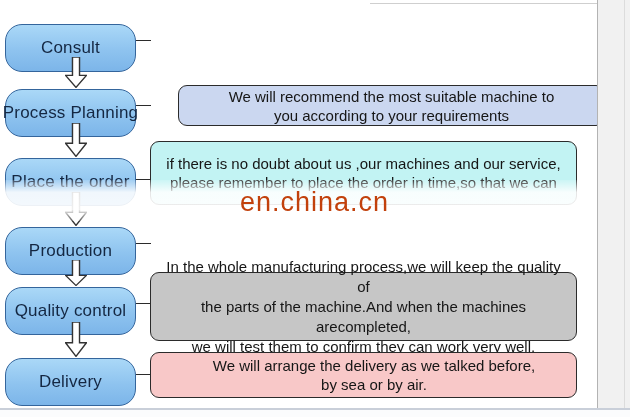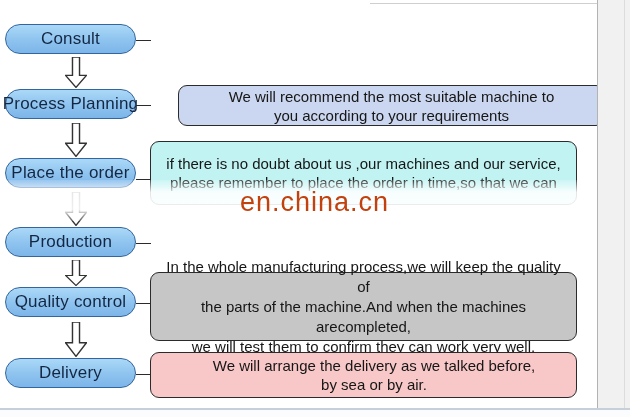--- a/index.html
+++ b/index.html
@@ -23,21 +23,21 @@
   }
   .bottom-edge{
     position:absolute;left:0;top:408px;width:630px;height:2px;background:#c9cfd9;
   }
   .bottom-area{
     position:absolute;left:0;top:410px;width:630px;height:7px;background:#fbfcfd;
   }
 
   
   .node{
-    position:absolute;left:5px;width:131px;height:30px;
+    position:absolute;left:5px;width:131px;height:48px;
     background:linear-gradient(180deg,#aad8f7 0%,#8ec3ef 55%,#7cb5e9 100%);
     border:1.5px solid #34659c;border-radius:17px;
     display:flex;align-items:center;justify-content:center;
     color:#142742;font-size:17px;letter-spacing:.2px;
     box-sizing:border-box;white-space:nowrap;
   }
   .node1{top:24px;}  .node2{top:89px;}  .node3{top:158px;}
   .node4{top:227px;} .node5{top:287px;} .node6{top:358px;}
 
   

